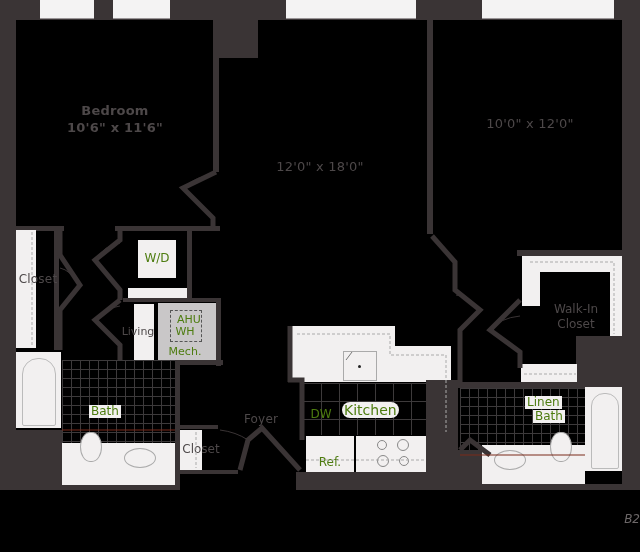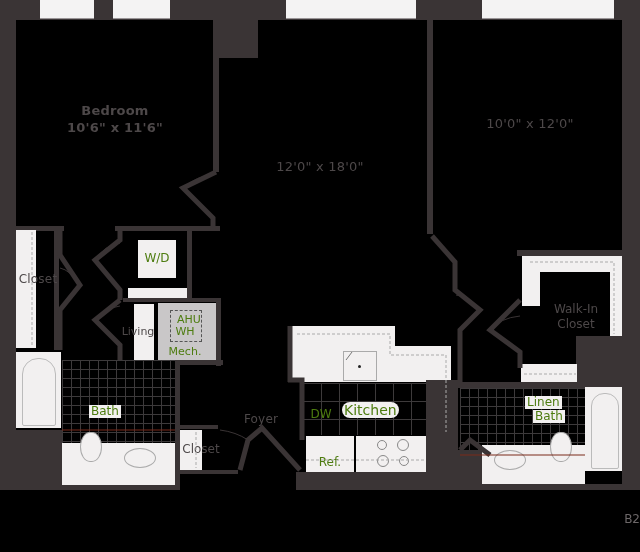--- a/index.html
+++ b/index.html
@@ -160,15 +160,15 @@
 </div>
 <div class="room-label" style="left:240px;top:158px;width:160px;">
   <div>12'0" x 18'0"</div>
 </div>
 <div class="room-label" style="left:455px;top:115px;width:150px;">
   <div>10'0" x 12'0"</div>
 </div>
 <div class="room-label" style="left:16px;top:271px;width:44px;font-size:12px;">Closet</div>
 <div class="room-label" style="left:238px;top:411px;width:46px;font-size:12px;">Foyer</div>
 
-<div class="unit" style="top:512px;width:140px;">
+<div class="unit" style="top:512px;width:140px;font-style:italic;">
   <div>B2</div>
 </div>
 
 </body></html>

